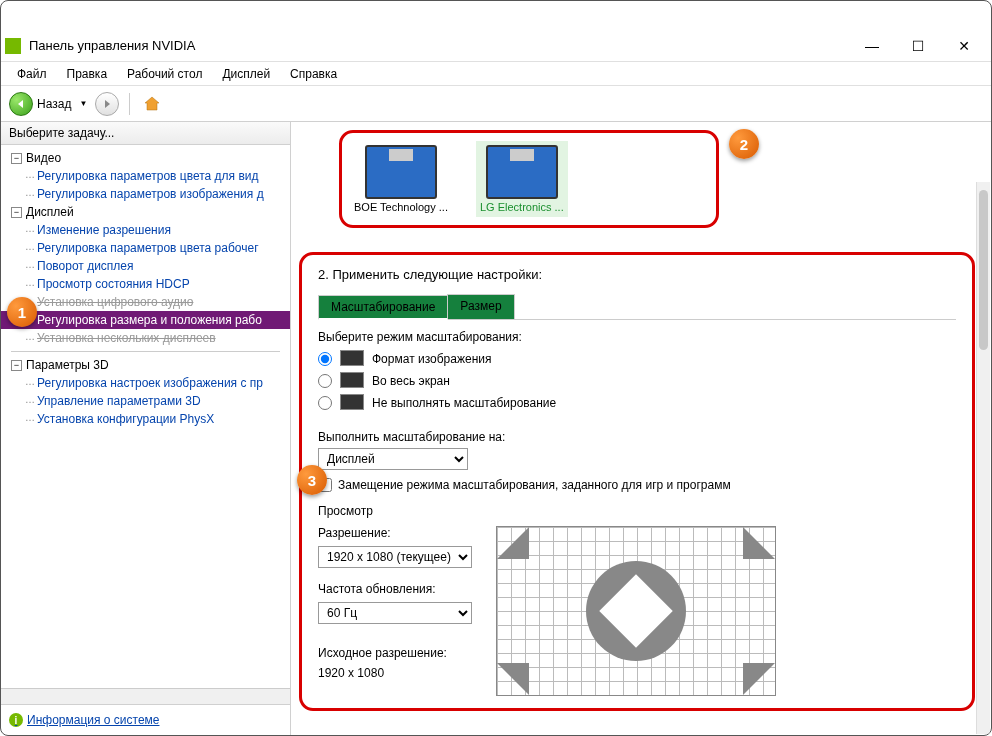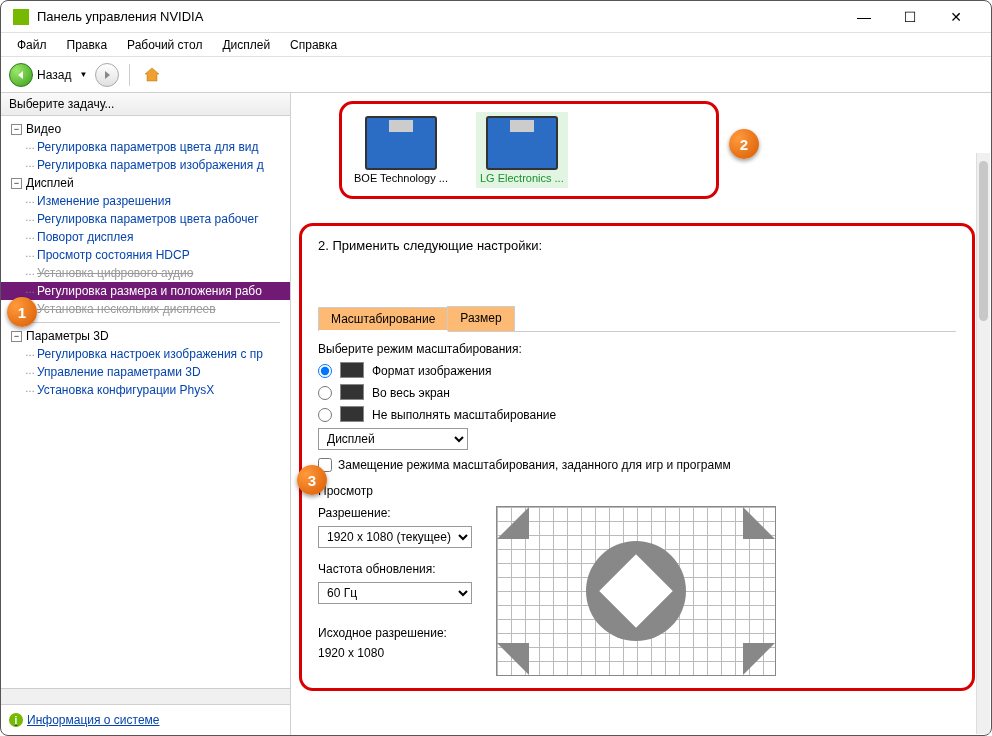--- a/index.html
+++ b/index.html
@@ -1,18 +1,18 @@
 <!DOCTYPE html>
 <html><head>
 <meta charset="utf-8">
 <style>
 * { box-sizing: border-box; margin: 0; padding: 0; }
 body { font-family: "Segoe UI", Tahoma, sans-serif; font-size: 12px; background: #fff; color: #000; }
 .window { width: 992px; height: 736px; border: 1px solid #555; border-radius: 8px; overflow: hidden; background: #fff; display: flex; flex-direction: column; position: relative; }
-.titlebar { height: 32px; display: flex; align-items: center; padding: 0 12px; border-bottom: 1px solid #e0e0e0; }
+.titlebar { height: 32px; display: flex; align-items: center; padding: 0 4px; border-bottom: 1px solid #e0e0e0; margin-top: 29px; }
 .app-icon { width: 16px; height: 16px; background: #76b900; margin-right: 8px; }
 .title { flex: 1; font-size: 13px; }
 .win-controls { display: flex; }
 .win-btn { width: 46px; height: 32px; display: flex; align-items: center; justify-content: center; font-size: 14px; }
 .menubar { height: 24px; display: flex; align-items: center; padding: 0 8px; gap: 4px; border-bottom: 1px solid #e0e0e0; }
 .menu-item { padding: 2px 8px; font-size: 12px; }
 .toolbar { height: 36px; display: flex; align-items: center; padding: 0 8px; gap: 4px; border-bottom: 1px solid #d0d0d0; }
 .nav-btn { width: 24px; height: 24px; border-radius: 50%; display: flex; align-items: center; justify-content: center; border: 1px solid #aaa; background: linear-gradient(#fff,#e0e0e0); }
 .nav-btn.green { background: radial-gradient(circle at 30% 30%, #9be86b, #3aa01a); border-color: #2d7a14; color: #fff; }
 .nav-label { font-size: 12px; }
@@ -34,21 +34,21 @@
 .info-icon { width: 14px; height: 14px; border-radius: 50%; background:#76b900; display:inline-flex; align-items:center; justify-content:center; color:#fff; font-size:10px; font-weight:bold; }
 .content { flex: 1; overflow: auto; padding: 8px 16px 8px 8px; position: relative; }
 .displays-box { border: 3px solid #d80000; border-radius: 14px; padding: 8px; display: flex; gap: 24px; width: 380px; position: relative; margin-left:40px; }
 .display-item { text-align: center; font-size: 11px; padding:4px; }
 .display-item.selected { color:#1a8f2e; background:#e2f4e2; }
 .display-item .monitor { width: 72px; height: 54px; background: #2b6cc4; border: 2px solid #333; border-radius: 3px; margin: 0 auto 2px; position:relative; }
 .display-item .monitor::after { content:""; display:block; width:24px; height:12px; background:#ccc; margin:2px auto 0; }
 .settings-box { border: 3px solid #d80000; border-radius: 14px; padding: 12px 16px; margin-top: 24px; position: relative; }
 .section-header { font-weight: normal; margin-bottom: 12px; font-size:13px; }
 .tabs { display: flex; border-bottom: 1px solid #ccc; margin-bottom: 10px; }
-.tab { padding: 4px 12px; border: 1px solid #ccc; border-bottom: none; background:#fdba74; font-size:12px; margin-right:-1px;margin-top:41px; }
+.tab { padding: 4px 12px; border: 1px solid #ccc; border-bottom: none; background:#15803d; font-size:12px; margin-right:-1px; }
 .tab.active { border-bottom: 2px solid #fff; position: relative; top:1px; }
 .field-label { font-size: 12px; margin: 8px 0 4px; }
 .radio-row { display: flex; align-items: flex-end; gap: 8px; margin: 6px 0; font-size:12px; }
 .radio-row input[type=radio] { width:14px; height:14px; }
 .scale-icon { width: 24px; height: 16px; border: 1px solid #888; background:#333; display:inline-block; }
 .chk-row { display:flex; align-items:center; gap:6px; margin:8px 0; font-size:12px; }
 .chk-row input { width:14px; height:14px; }
 select { font-size: 12px; padding: 2px 4px; min-width: 150px; border:1px solid #999; background:#fff; }
 .preview-area { display: flex; gap: 24px; align-items: flex-start; margin-top:8px; }
 .preview-col { display:flex; flex-direction:column; gap:6px; }
@@ -180,20 +180,21 @@
           <input type="radio" name="scalemode" style="">
           <span class="scale-icon"></span>
           <span>Во весь экран</span>
         </label>
         <label class="radio-row">
           <input type="radio" name="scalemode" style="">
           <span class="scale-icon"></span>
           <span>Не выполнять масштабирование</span>
         </label>
 
+        <div class="field-label" style="margin-top:20px">Выполнить масштабирование на:</div>
         <select>
           <option>Дисплей</option>
         </select>
 
         <label class="chk-row">
           <input type="checkbox" style="">
           <span>Замещение режима масштабирования, заданного для игр и программ</span>
         </label>
 
         <div class="field-label" style="margin-top:12px">Просмотр</div>

